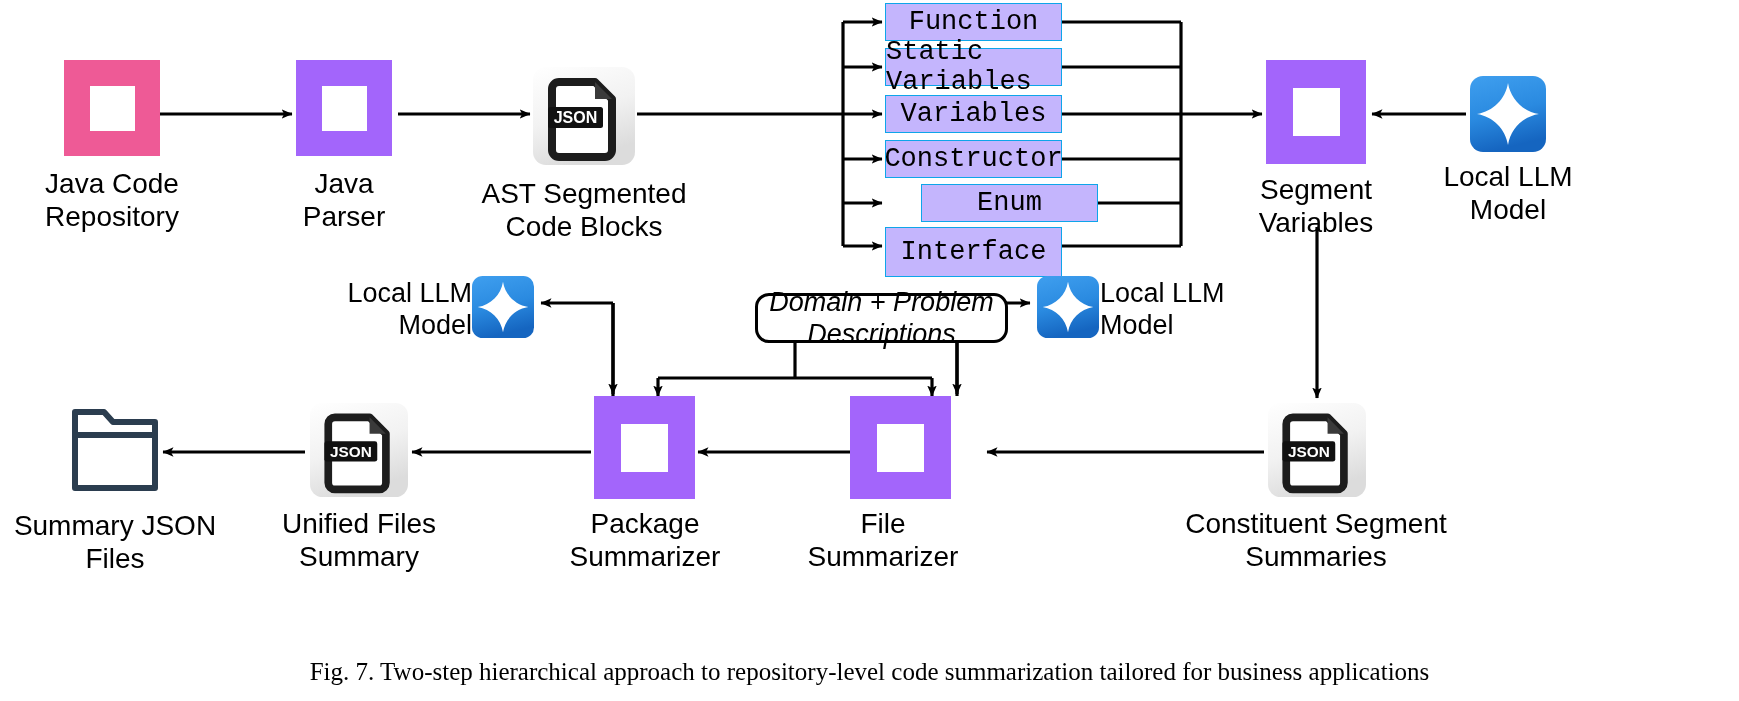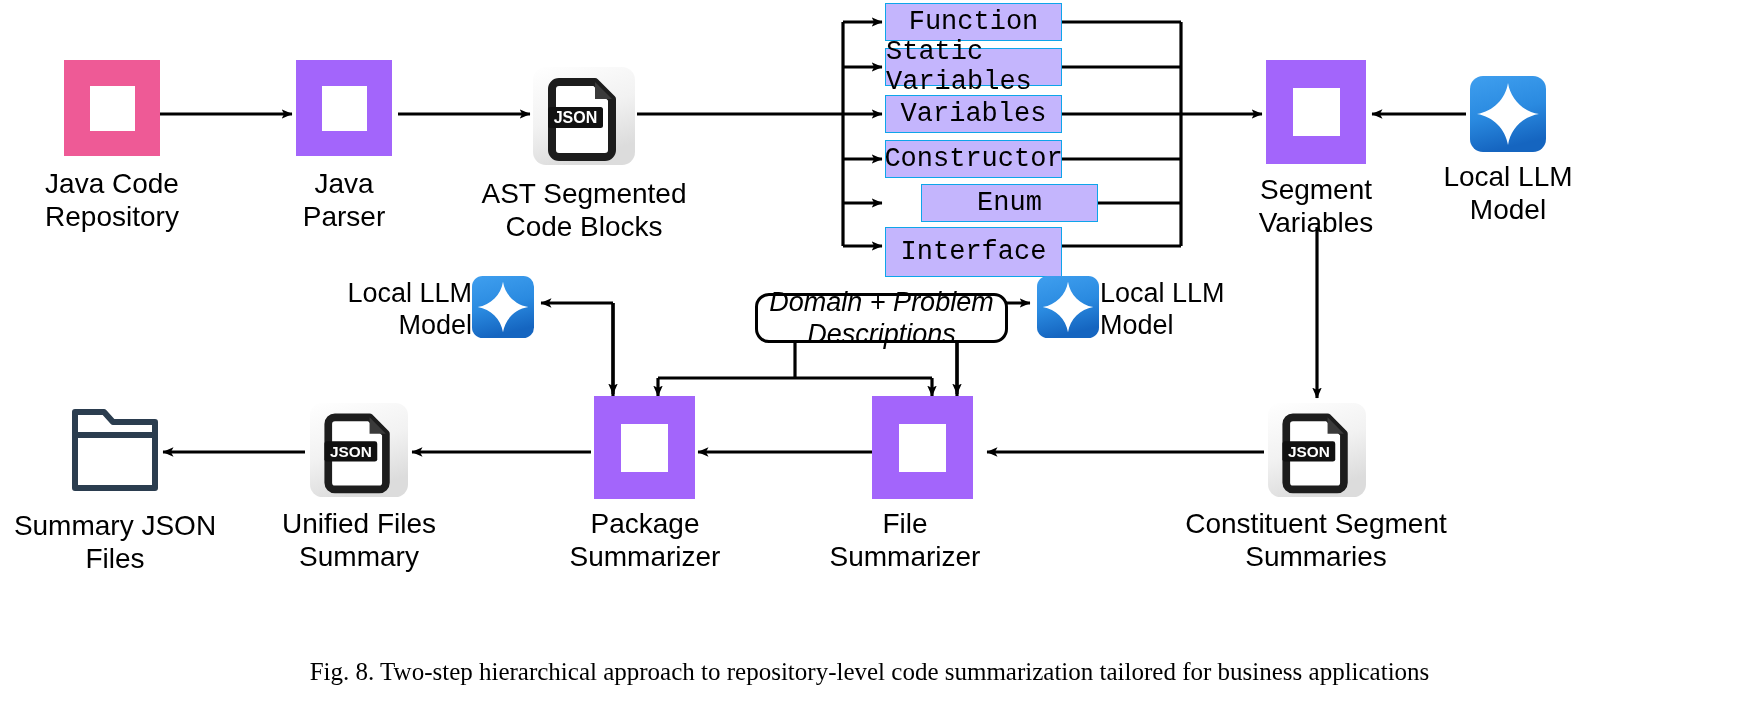--- a/index.html
+++ b/index.html
@@ -169,21 +169,21 @@
 Descriptions</div>
 
   <div class="node" style="left:594px;top:396px;border-radius:10px;">
     <div class="sq" style="position:relative;width:101px;height:103px;background:#A365FB;">
       <div class="inner" style="left:27px;top:28px;width:47px;height:48px;"></div>
     </div>
     <div class="lbl" style="left:-55px;top:111px;width:212px;">Package
 Summarizer</div>
   </div>
 
-  <div class="node" style="left:854px;top:396px;padding-left:18px;">
+  <div class="node" style="left:832px;top:396px;padding-left:18px;">
     <div class="sq" style="position:relative;width:101px;height:103px;background:#A365FB;">
       <div class="inner" style="left:27px;top:28px;width:47px;height:48px;"></div>
     </div>
     <div class="lbl" style="left:-55px;top:111px;width:212px;">File
 Summarizer</div>
   </div>
 
   <div class="node" style="left:1268px;top:402px;">
     <svg class="jsonicon" width="98" height="96" viewBox="0 0 102 98">
       <rect x="0" y="0" width="102" height="98" rx="13" fill="url(#gradJson)"></rect>
@@ -210,15 +210,15 @@
 
   <div class="node" style="left:70px;top:406px;">
     <svg class="foldericon" width="90" height="88" viewBox="0 0 90 88">
       <path d="M5 6 h29 l9 10 h42 v66 h-80 z" fill="#ffffff" stroke="#2B3D4F" stroke-width="6" stroke-linejoin="round"></path>
       <line x1="5" y1="29" x2="85" y2="29" stroke="#2B3D4F" stroke-width="6"></line>
     </svg>
     <div class="lbl" style="left:-68px;top:103px;width:226px;">Summary JSON
 Files</div>
   </div>
 
-  <div class="caption" style="top:658px;">Fig. 8.  Two-step hierarchical approach to repository-level code summarization tailored for business applications</div>
+  <div class="caption" style="top:658px;">Fig. 7.  Two-step hierarchical approach to repository-level code summarization tailored for business applications</div>
 
 </div>
 
 </body></html>

